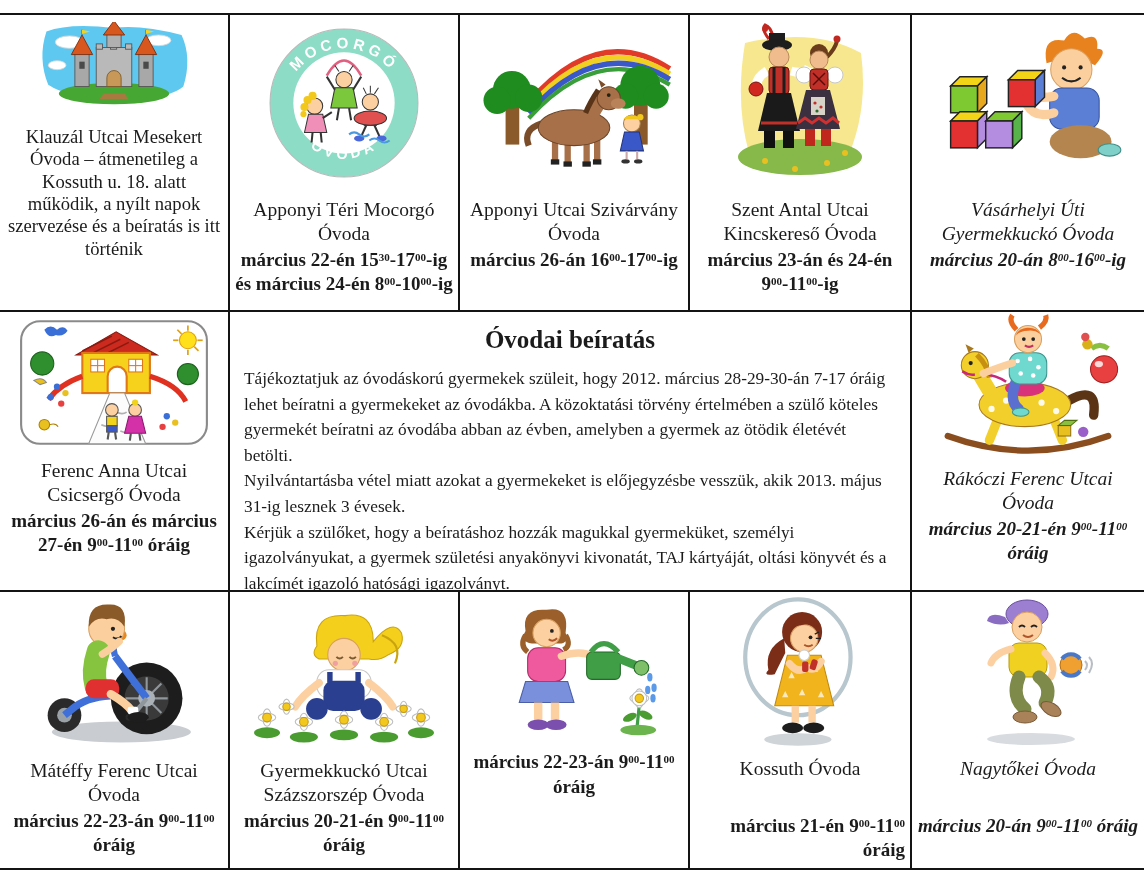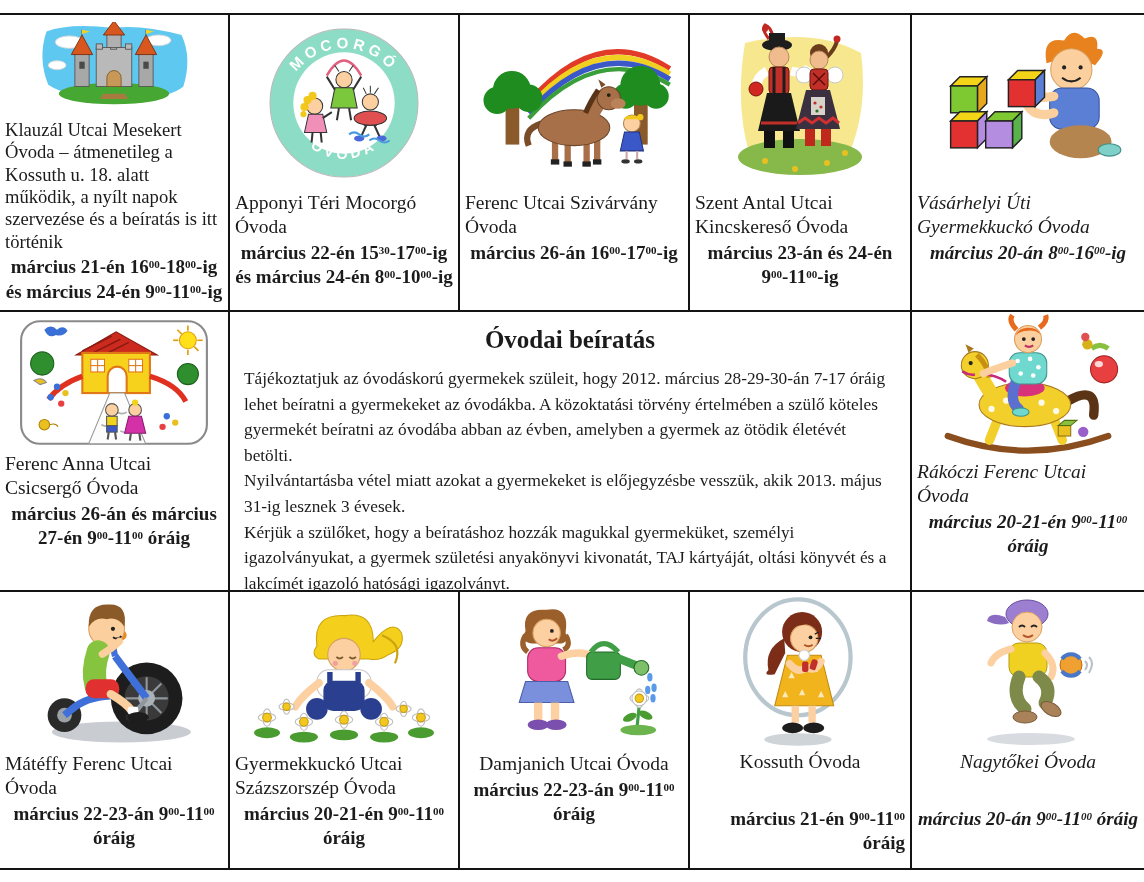--- a/index.html
+++ b/index.html
@@ -7,21 +7,21 @@
   .sheet{position:relative;width:1144px;height:882px;background:#fff;}
   .grid{position:absolute;top:13px;left:0;width:1144px;height:853px;display:grid;
     grid-template-columns:230px 230px 230px 222px 232px;
     grid-template-rows:297px 280px 276px;
     border-top:2px solid #141414;border-bottom:2px solid #141414;}
   .cell{box-sizing:border-box;border-right:2px solid #141414;border-bottom:2px solid #141414;
     display:flex;flex-direction:column;align-items:center;padding:4px 5px;overflow:hidden;}
   .cell.lastcol{border-right:none;font-style:italic;}
   .cell.row3{border-bottom:none;}
   .art{display:flex;align-items:center;justify-content:center;flex:0 0 auto;}
-  .kname{font-size:19.5px;line-height:1.22;margin-top:4px;}
+  .kname{font-size:19.5px;line-height:1.22;text-align:center;margin-top:11px;}
   .kname.sm{font-size:18.6px;line-height:1.2;}
   .sched{font-size:19px;font-weight:bold;line-height:1.3;text-align:center;margin-top:2px;}
   .sched.gap{margin-top:33px;text-align:right;}
   sup{font-size:0.58em;vertical-align:baseline;position:relative;top:-0.45em;line-height:0;}
   .center-cell{grid-column:2/5;grid-row:2;padding:8px 14px 6px 14px;}
   .notice-title{font-size:25px;font-weight:bold;text-align:center;margin:6px 0 12px 0;}
   .notice-body{font-size:17.3px;line-height:1.48;}
   .notice-body p{margin:0;}
   .c1{grid-column:1;grid-row:1}.c2{grid-column:2;grid-row:1}.c3{grid-column:3;grid-row:1}
   .c4{grid-column:4;grid-row:1}.c5{grid-column:5;grid-row:1}
@@ -60,21 +60,20 @@
             <polygon points="54,8 63,10 54,13" fill="#f2d320"></polygon>
         <line x1="126" y1="14" x2="126" y2="8" stroke="#555"></line>
             <polygon points="126,8 135,10 126,13" fill="#f2d320"></polygon>
         <rect x="51" y="44" width="6" height="8" fill="#4a4a4a"></rect>
             <rect x="123" y="44" width="6" height="8" fill="#4a4a4a"></rect>
         <path d="M82,72 v-10 a8,8 0 0 1 16,0 v10 z" fill="#c89858" stroke="#7a5a28"></path>
         <polygon points="78,80 102,80 106,86 74,86" fill="#a87a40"></polygon>
       </svg>
     </div>
     <div class="kname sm">Klauzál Utcai Mesekert Óvoda – átmenetileg a Kossuth u. 18. alatt működik, a nyílt napok szervezése és a beíratás is itt történik</div>
-    <div class="sched">március  21-én 16<sup>00</sup>-18<sup>00</sup>-ig és március 24-én 9<sup>00</sup>-11<sup>00</sup>-ig</div>
   </div>
 
   <div class="cell c2">
     <div class="art" style="height:168px">
       <svg width="152" height="152" viewBox="0 0 150 150">
         <circle cx="75" cy="75" r="73" fill="#8ddcc5" stroke="#b8b8b8"></circle>
         <circle cx="75" cy="75" r="50" fill="#ffffff"></circle>
         <defs>
           <path id="arcTop" d="M 16,80 A 59,59 0 0 1 134,80" fill="none"></path>
           <path id="arcBot" d="M 22,92 A 56,56 0 0 0 128,92" fill="none"></path>
@@ -154,21 +153,21 @@
         <circle cx="150" cy="82" r="8" fill="#fcd0a0" stroke="#a6804e"></circle>
         <path d="M142,78 a9,7 0 0 1 16,0 z" fill="#f2c81c"></path>
         <circle cx="158" cy="76" r="3" fill="#f2c81c"></circle>
         <polygon points="143,90 157,90 161,108 139,108" fill="#3a58c8" stroke="#23357e"></polygon>
         <line x1="145" y1="108" x2="145" y2="116" stroke="#caa" stroke-width="2"></line>
             <line x1="155" y1="108" x2="155" y2="116" stroke="#caa" stroke-width="2"></line>
         <ellipse cx="144" cy="118" rx="4" ry="2" fill="#333"></ellipse>
             <ellipse cx="156" cy="118" rx="4" ry="2" fill="#333"></ellipse>
       </svg>
     </div>
-    <div class="kname">Ferenc Utcai Szivárvány Óvoda</div>
+    <div class="kname">Apponyi Utcai Szivárvány Óvoda</div>
     <div class="sched">március  26-án 16<sup>00</sup>-17<sup>00</sup>-ig</div>
   </div>
 
   <div class="cell c4">
     <div class="art" style="height:168px">
       <svg width="150" height="160" viewBox="0 0 150 160">
         <path d="M20,20 Q10,80 24,130 Q70,158 120,140 Q144,90 136,30 Q90,4 20,20 Z" fill="#f6e globale" opacity="0"></path>
         <path d="M20,20 Q10,80 24,130 Q70,158 120,140 Q144,90 136,30 Q90,4 20,20 Z" fill="#f7e78e"></path>
         <ellipse cx="75" cy="134" rx="62" ry="18" fill="#86b84a"></ellipse>
         <circle cx="40" cy="138" r="3" fill="#e8c020"></circle>
@@ -508,21 +507,20 @@
         <ellipse cx="148" cy="116" rx="7" ry="3.5" fill="#4a9c30" transform="rotate(25 148 116)"></ellipse>
         <g transform="translate(142,100)" stroke="#bdbdbd" stroke-width="1" fill="#ffffff">
           <ellipse rx="4.5" ry="9"></ellipse>
               <ellipse rx="9" ry="4.5"></ellipse>
           <ellipse rx="7" ry="7" transform="rotate(45)" fill="#ffffff"></ellipse>
           <circle r="4" fill="#f3c81e" stroke="#c89a10"></circle>
         </g>
         <ellipse cx="141" cy="130" rx="17" ry="5" fill="#6cb44e"></ellipse>
       </svg>
     </div>
-    <div class="kname">Damjanich Utcai Óvoda</div>
     <div class="sched">március  22-23-án 9<sup>00</sup>-11<sup>00</sup> óráig</div>
   </div>
 
   <div class="cell row3">
     <div class="art" style="height:150px">
       <svg width="150" height="158" viewBox="0 0 140 150">
         <ellipse cx="68" cy="140" rx="32" ry="6" fill="#cfd4d8"></ellipse>
         <ellipse cx="68" cy="62" rx="50" ry="55" fill="none" stroke="#b8c6ce" stroke-width="4"></ellipse>
         <path d="M55,44 Q36,54 40,74 Q34,80 46,78 Q52,66 56,58 Z" fill="#7b2d18"></path>
         <circle cx="72" cy="38" r="19" fill="#7b2d18"></circle>

